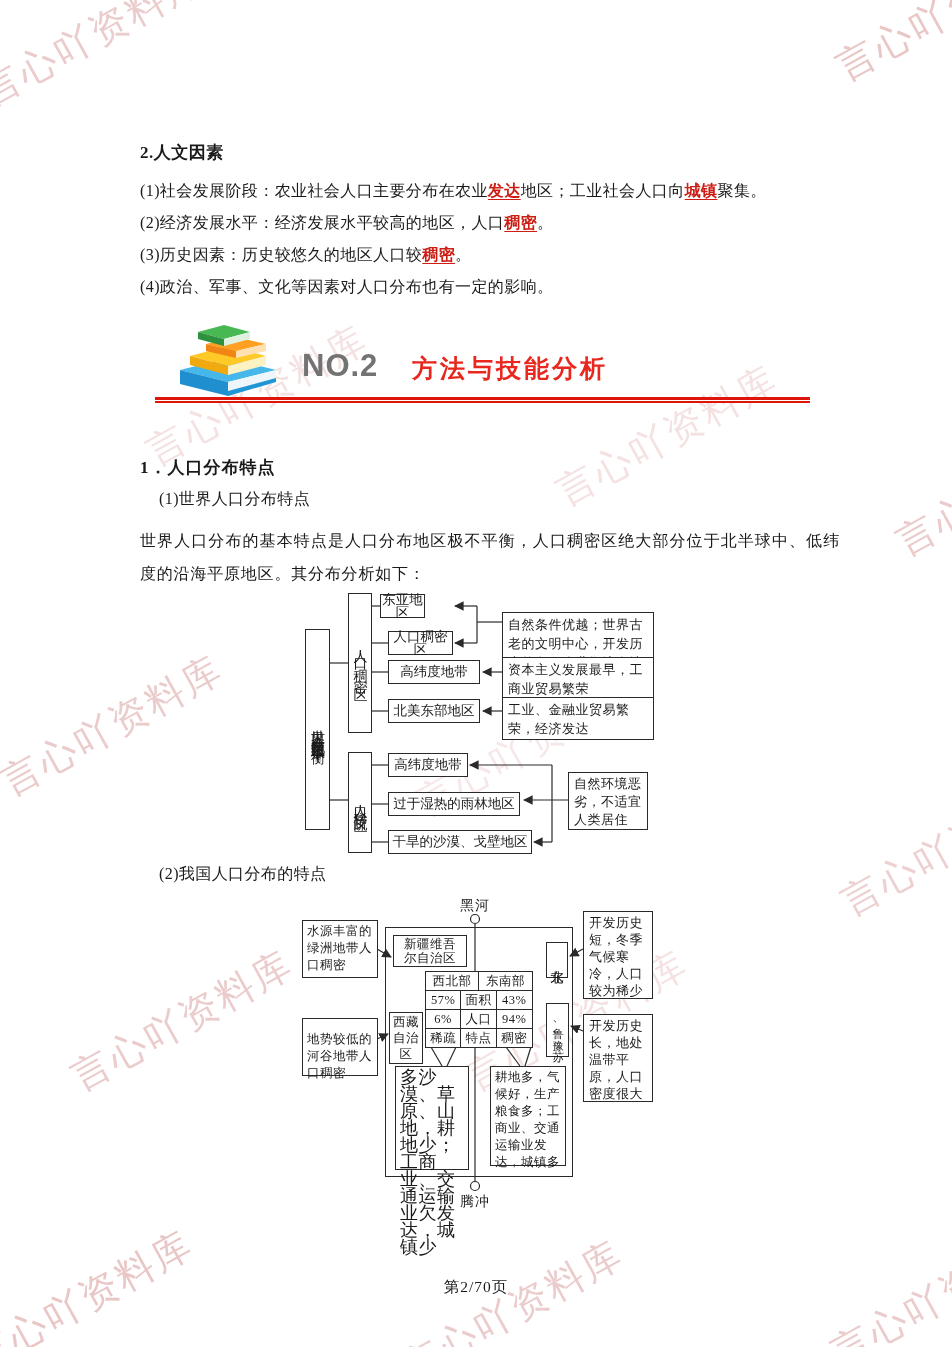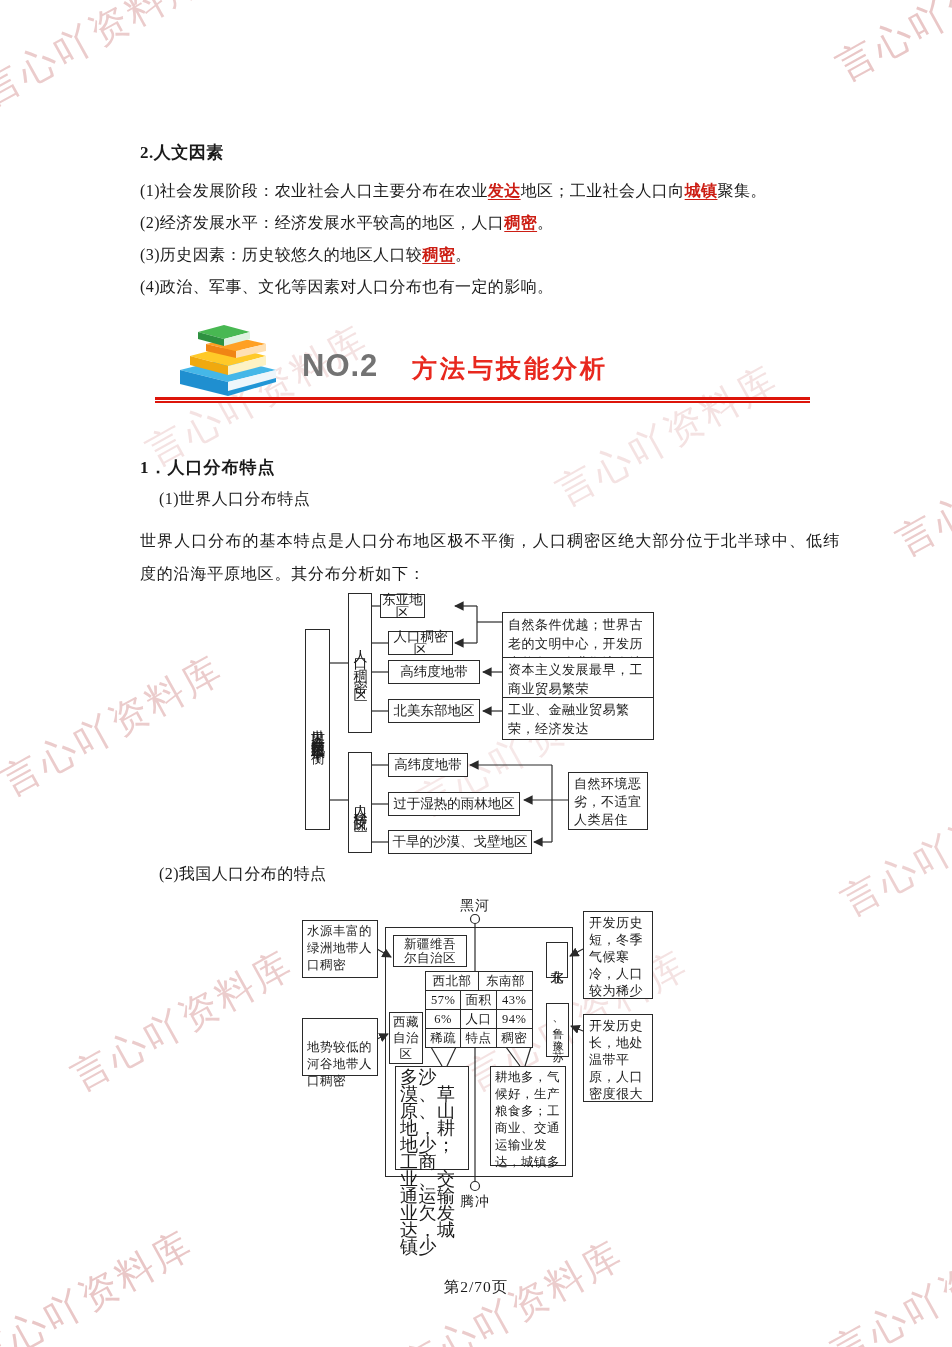--- a/index.html
+++ b/index.html
@@ -221,21 +221,21 @@
     <div class="c le">94%</div>
     <div class="c lr">稀疏</div>
     <div class="c lr">特点</div>
     <div class="c le lr">稠密</div>
   </div>
 
   <div class="mlbox" style="left:395px;top:1066px;width:74px;height:104px;font-size:18px;line-height:17px;padding:2px 4px">多沙漠、草原、山地，耕地少；工商业、交通运输业欠发达，城镇少</div>
   <div class="mlbox" style="left:490px;top:1066px;width:76px;height:100px;font-size:12.5px;line-height:17px;padding:2px 4px">耕地多，气候好，生产粮食多；工商业、交通运输业发达，城镇多</div>
 
   <div class="mlbox" style="left:302px;top:920px;width:76px;height:58px;font-size:12.5px;line-height:17px;padding:2px 4px">水源丰富的绿洲地带人口稠密</div>
-  <div class="mlbox" style="left:302px;top:1018px;width:76px;height:58px;font-size:12.5px;line-height:17px;padding:20px 4px">地势较低的河谷地带人口稠密</div>
+  <div class="mlbox" style="left:302px;top:1018px;width:76px;height:58px;font-size:12.5px;line-height:17px;padding:12px 4px">地势较低的河谷地带人口稠密</div>
   <div class="mlbox" style="left:583px;top:911px;width:70px;height:88px;font-size:13px;line-height:17px;padding:2px 5px">开发历史短，冬季气候寒冷，人口较为稀少</div>
   <div class="mlbox" style="left:583px;top:1014px;width:70px;height:88px;font-size:13px;line-height:17px;padding:2px 5px">开发历史长，地处温带平原，人口密度很大</div>
 
   <div class="plain-label" style="left:448px;top:1193px;width:54px">腾冲</div>
 
   <div class="abs sub" style="top:864px">(2)我国人口分布的特点</div>
 
   <div class="footer">第2/70页</div>
 </div>
 

